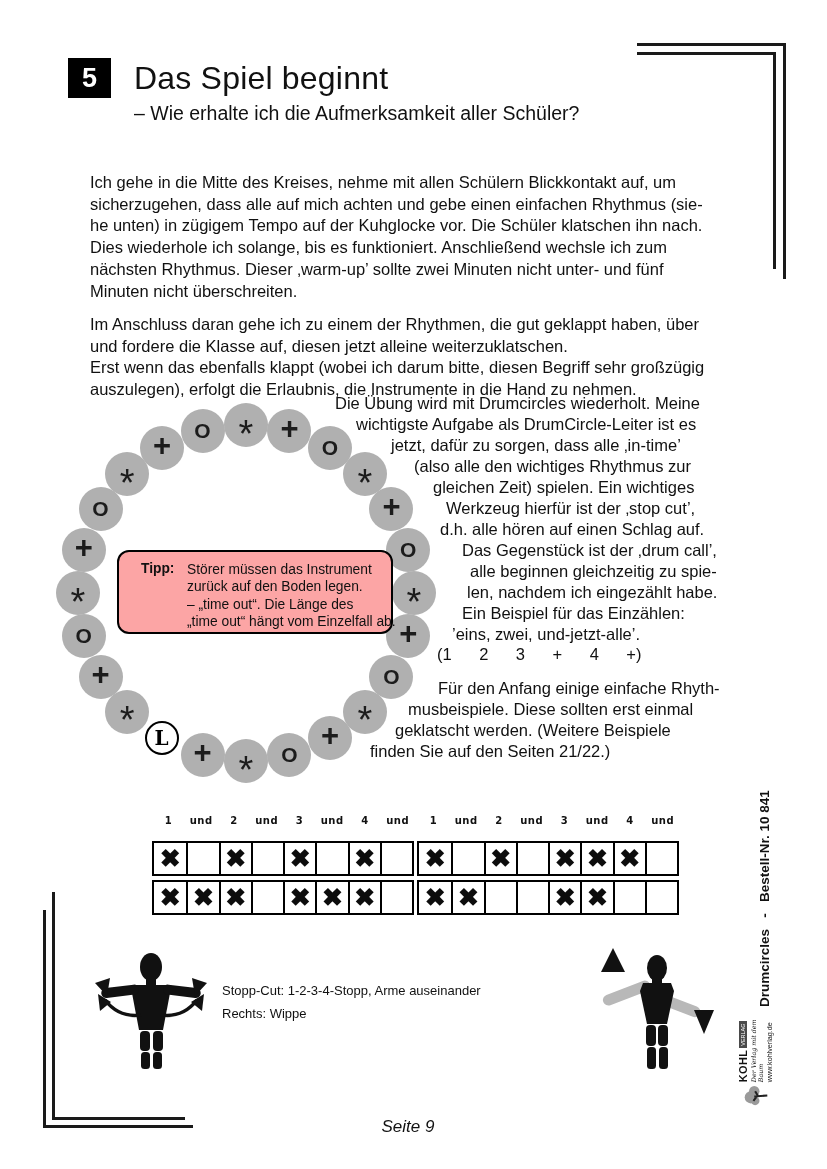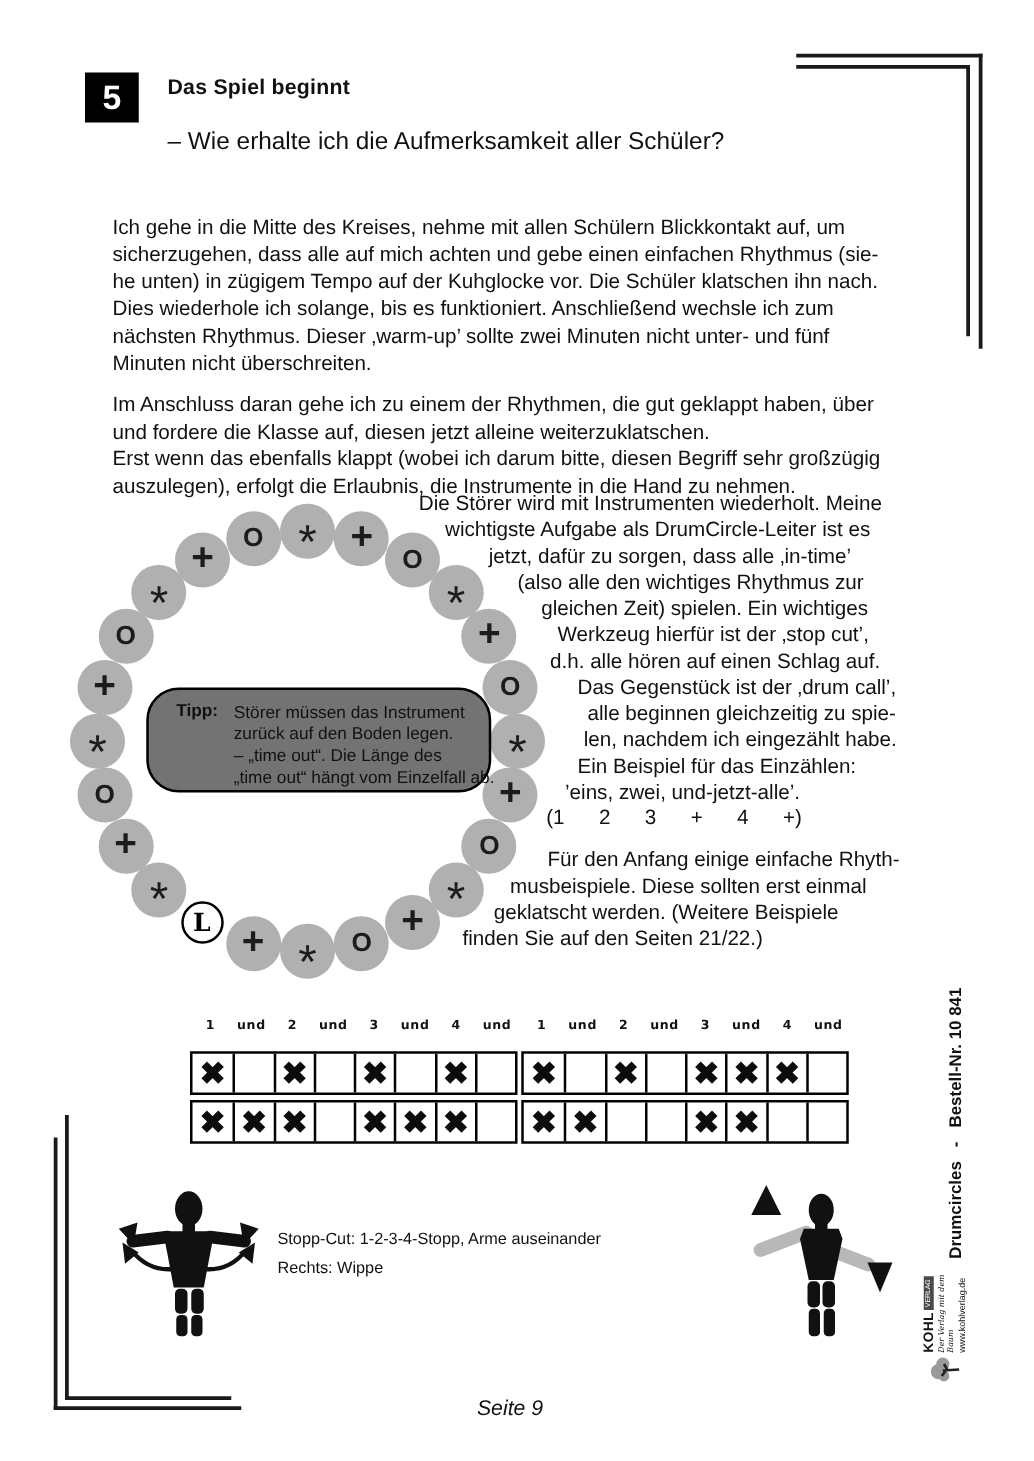--- a/index.html
+++ b/index.html
@@ -10,43 +10,43 @@
   
   .bracket{position:absolute;border:0 solid #1a1a1a;}
   .br-tr-outer{left:637px;top:43px;width:146px;height:233px;border-top-width:3px;border-right-width:3px;}
   .br-tr-inner{left:637px;top:52px;width:136px;height:214px;border-top-width:3px;border-right-width:3px;}
   .br-bl-outer{left:43px;top:910px;width:147px;height:215px;border-left-width:3px;border-bottom-width:3px;}
   .br-bl-inner{left:52px;top:892px;width:130px;height:225px;border-left-width:3px;border-bottom-width:3px;}
 
   
   .chapter-box{left:68px;top:58px;width:43px;height:40px;background:#000;color:#fff;
     display:flex;align-items:center;justify-content:center;font-size:27px;font-weight:bold;}
-  .page-title{left:134px;top:60px;font-size:17px;font-weight:bold;letter-spacing:.2px;}
+  .page-title{left:134px;top:60px;font-size:32px;font-weight:normal;letter-spacing:.2px;}
   .page-subtitle{left:134px;top:102px;font-size:19.5px;}
 
   
   .para{position:absolute;left:90px;font-size:16.5px;line-height:21.7px;white-space:pre;}
   .para-1{top:172px;}
   .para-2{top:314px;}
 
   
   .wline{position:absolute;font-size:16.5px;white-space:pre;}
 
   
   .disc{position:absolute;width:44px;height:44px;border-radius:50%;background:#b0b0b0;
     display:flex;align-items:center;justify-content:center;}
   .disc.leader{width:30px;height:30px;background:#fff;border:2.5px solid #000;}
   .sym-star{font-size:38px;color:#1c1c1c;transform:translateY(9px);}
   .sym-plus{font-size:31px;font-weight:bold;color:#1c1c1c;transform:translateY(-2px);}
   .sym-o{font-size:21px;font-weight:bold;color:#1c1c1c;}
   .sym-l{font-family:"DejaVu Serif", serif;font-weight:bold;font-size:20px;color:#000;}
 
   
-  .tip-box{left:117px;top:550px;width:238px;height:62px;background:#737373;border:2.5px solid #000;
-    border-radius:26px;display:flex;padding:9px 12px 9px 22px;}
+  .tip-box{left:117px;top:550px;width:238px;height:62px;background:#fca5a5;border:2.5px solid #000;
+    border-radius:12px;display:flex;padding:9px 12px 9px 22px;}
   .tip-label{font-weight:bold;font-size:13.8px;width:46px;flex:none;}
   .tip-text{font-size:13.8px;line-height:17.3px;white-space:pre;}
 
   
   .rtable{position:absolute;top:815px;width:262px;}
   .rt-head{display:grid;grid-template-columns:repeat(8,1fr);height:26px;}
   .rt-hcell{display:flex;align-items:flex-start;justify-content:center;
     font-family:"DejaVu Sans", sans-serif;font-size:10px;font-weight:bold;letter-spacing:.5px;}
   .rt-row{display:grid;grid-template-columns:repeat(8,1fr);height:31px;border:2px solid #000;
     margin-bottom:4px;background:#fff;}
@@ -174,21 +174,21 @@
     </div>
 
   <div class="abs tip-box">
     <div class="tip-label">Tipp:</div>
     <div class="tip-text">Störer müssen das Instrument
 zurück auf den Boden legen.
 – „time out“. Die Länge des
 „time out“ hängt vom Einzelfall ab.</div>
   </div>
 
-  <div class="wline" style="left:335px;top:394px">Die Störer wird mit Instrumenten wiederholt. Meine</div>
+  <div class="wline" style="left:335px;top:394px">Die Übung wird mit Drumcircles wiederholt. Meine</div>
   <div class="wline" style="left:391px;top:436px">jetzt, dafür zu sorgen, dass alle ‚in-time’</div>
   <div class="wline" style="left:356px;top:415px">wichtigste Aufgabe als DrumCircle-Leiter ist es</div>
   <div class="wline" style="left:414px;top:457px">(also alle den wichtiges Rhythmus zur</div>
   <div class="wline" style="left:433px;top:478px">gleichen Zeit) spielen. Ein wichtiges</div>
   <div class="wline" style="left:446px;top:499px">Werkzeug hierfür ist der ‚stop cut’,</div>
   <div class="wline" style="left:440px;top:520px">d.h. alle hören auf einen Schlag auf.</div>
   <div class="wline" style="left:462px;top:541px">Das Gegenstück ist der ‚drum call’,</div>
   <div class="wline" style="left:470px;top:562px">alle beginnen gleichzeitig zu spie-</div>
   <div class="wline" style="left:467px;top:583px">len, nachdem ich eingezählt habe.</div>
   <div class="wline" style="left:462px;top:604px">Ein Beispiel für das Einzählen:</div>

